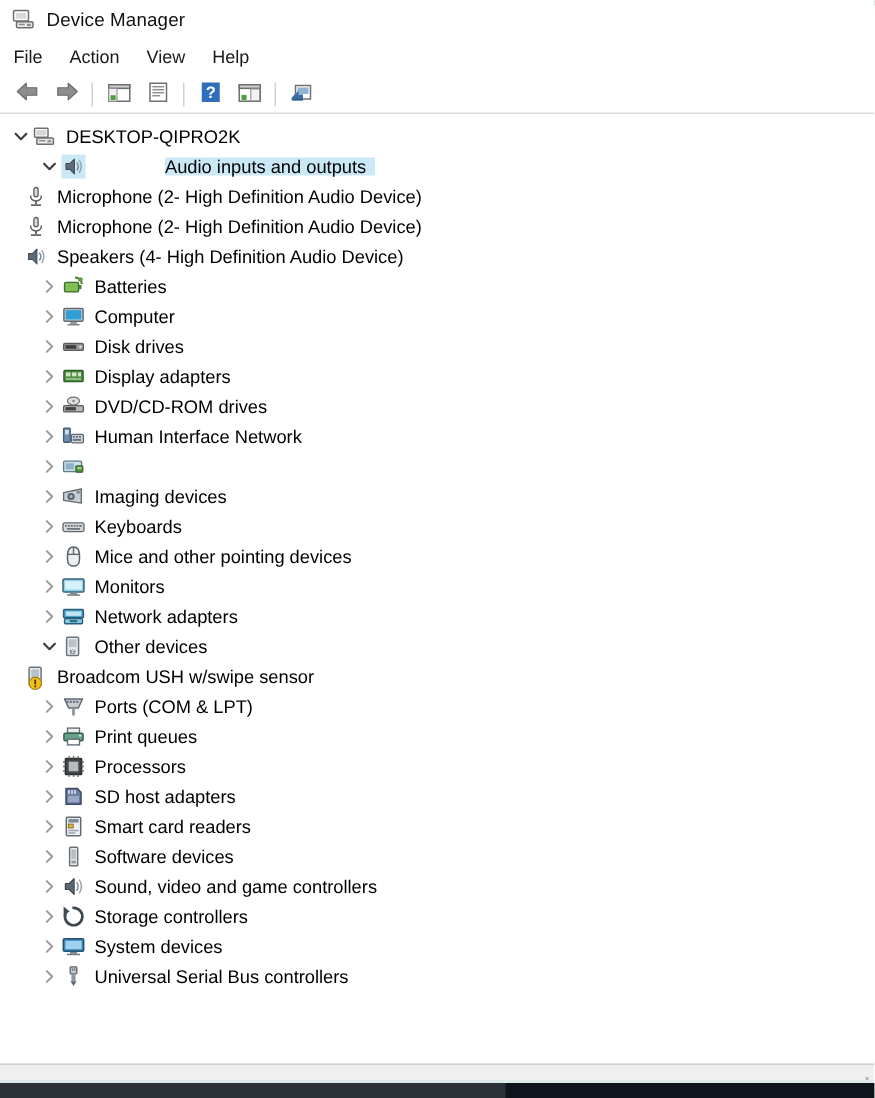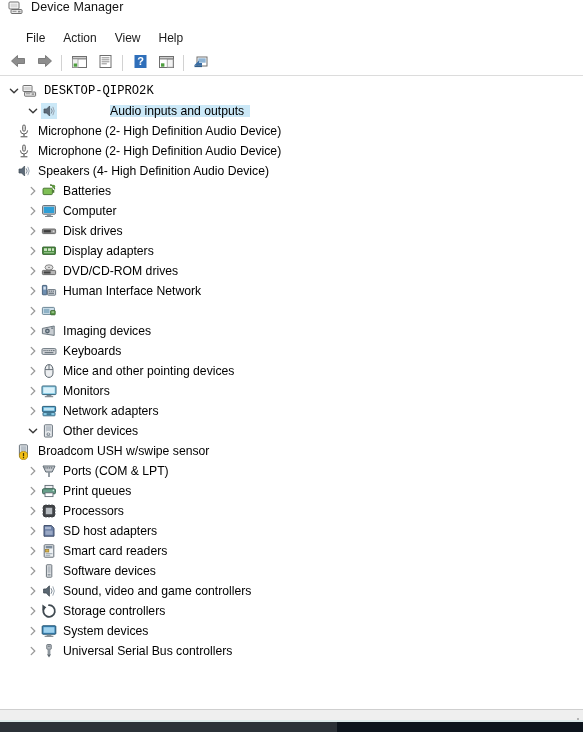--- a/index.html
+++ b/index.html
@@ -25,39 +25,39 @@
   }
   .top-accent-2{
     position:absolute;left:488px;top:4px;width:95px;height:4px;
     background:#fbfdf4;
   }
 
   
   .titlebar{
     height:26px;min-height:26px;
     background:#ffffff;
-    display:flex;align-items:flex-start;
+    display:flex;align-items:center;
     padding-left:8px;
     position:relative;
     z-index:2;
   }
   .titlebar .tb-icon{
     width:16px;height:16px;margin-right:7px;flex:0 0 auto;
     display:block;
   }
   .titlebar .tb-text{
     font-size:12.5px;color:#111;letter-spacing:.1px;
   }
 
   
   .menubar{
     height:24px;min-height:24px;
     background:#ffffff;
     display:flex;align-items:center;
-    padding-left:17px;
+    padding-left:0;
     font-size:12px;
   }
   .menubar .mi{
     padding:3px 9px;color:#1a1a1a;cursor:default;
     white-space:nowrap;
   }
 
   
   .toolbar{
     height:25px;min-height:25px;
@@ -107,21 +107,21 @@
     position:relative;
   }
   .node .lbl{
     color:#000;padding-right:6px;
     display:inline-block;
   }
   .node.sel .lbl{background:#cbe8f7;margin-left:47px;}
   .node.sel .ico{background:#cbe8f7;}
 
   
-  .lvl0{padding-left:6px;font-family:Liberation Mono, monospace;}
+  .lvl0{padding-left:6px;}
   .lvl1{padding-left:25px;}
   .lvl2{}
 
   
   .statusbar{
     height:22px;min-height:22px;
     background:#efefef;
     border-top:1px solid #cfcfcf;
     display:flex;align-items:center;
     padding-left:6px;

